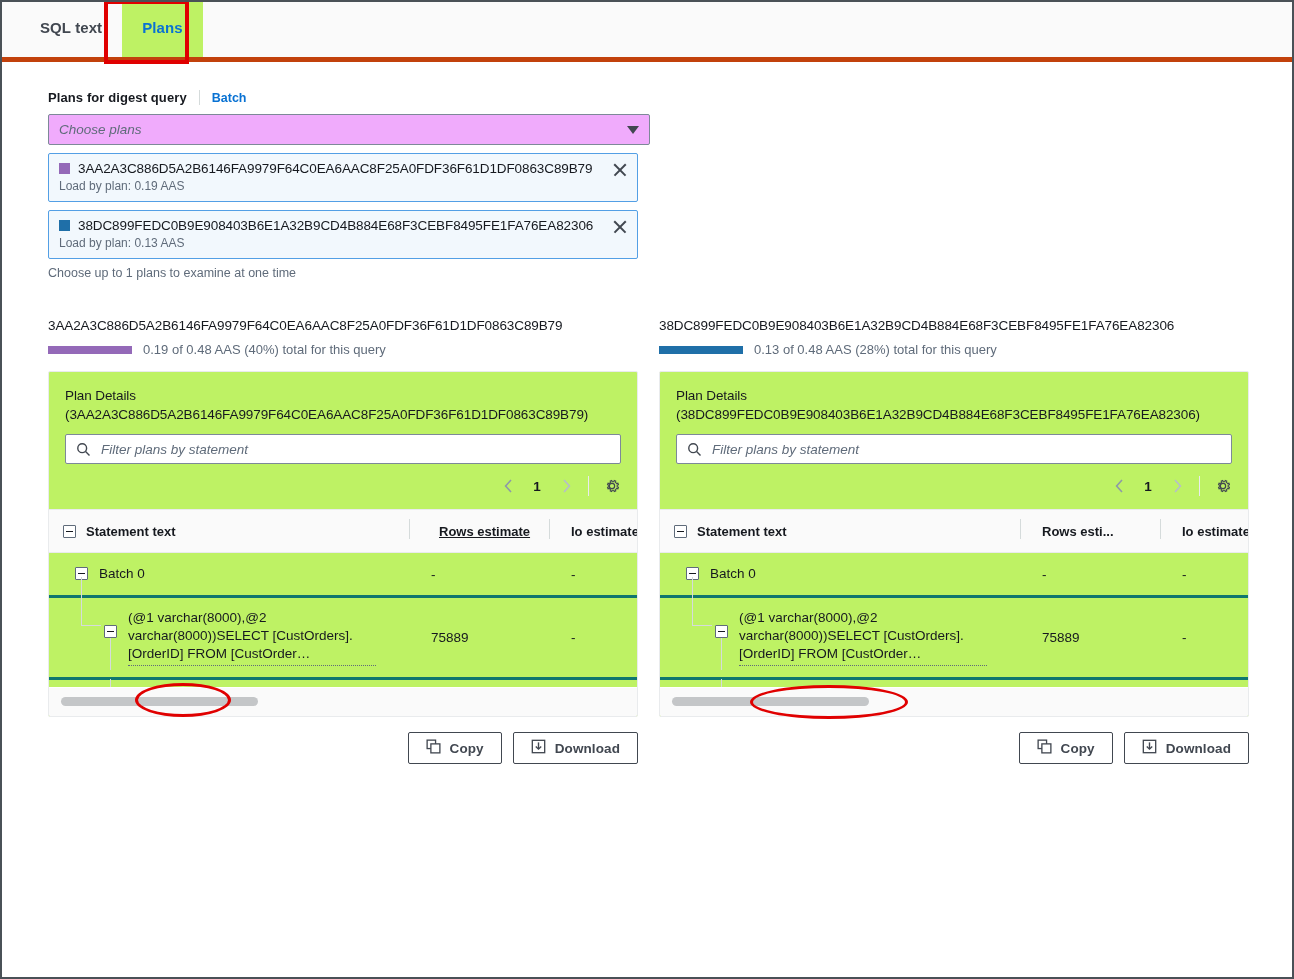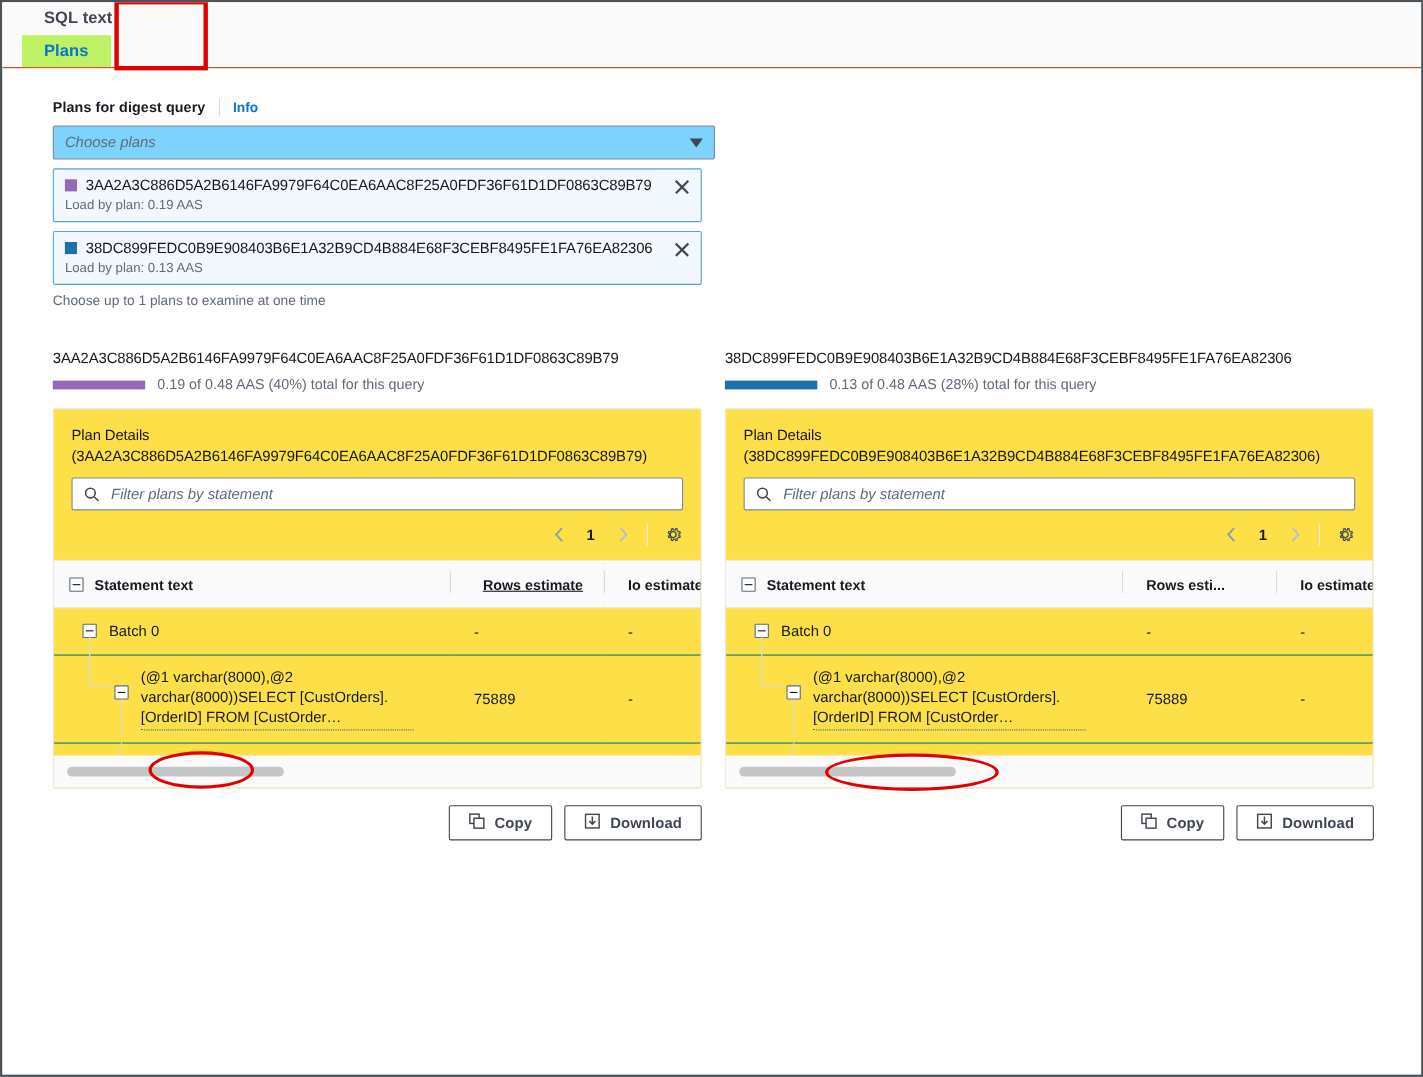--- a/index.html
+++ b/index.html
@@ -21,25 +21,24 @@
     border: 2px solid #4a5157;
     background: #ffffff;
     overflow: hidden;
   }
 
   
   .tabstrip {
     position: relative;
     height: 60px;
     background: #fafafa;
-    border-bottom: 1px solid #c2410c;
-    display: flex;
-    align-items: flex-start;
+    border-bottom: 5px solid #c2410c;
+    display: flex;
+    align-items: flex-end;
     padding-left: 18px;
-    flex-direction: column;
   }
   .tab {
     position: relative;
     height: 60px;
     display: flex; align-items: center;
     padding: 0 20px;
     font-size: 15px;
     font-weight: bold;
     color: #414750;
     cursor: pointer;
@@ -102,21 +101,21 @@
     max-width: 600px;
   }
 
   
   .multiselect {
     margin-top: 9px;
     width: 602px;
     height: 31px;
     border: 1px solid #7d8998;
     border-radius: 2px;
-    background: #7dd3fc;
+    background: #f0abfc;
     display: flex;
     align-items: center;
     padding: 0 10px;
     cursor: pointer;
   }
   .multiselect .ph {
     flex: 1;
     font-size: 13.5px;
     font-style: italic;
     color: #5f6b7a;
@@ -213,21 +212,21 @@
   .aas-text {
     font-size: 13px;
     color: #5f6b7a;
   }
 
   
   .card {
     margin-top: 14px;
     border: 1px solid #e9ebed;
     border-radius: 2px;
-    background: #fde047;
+    background: #bef264;
     overflow: hidden;
     position: relative;
   }
   .card-head {
     padding: 14px 16px 0 16px;
   }
   .card-title {
     font-size: 13.5px;
     color: #16191f;
     line-height: 19px;
@@ -315,21 +314,21 @@
     content: "";
     position: absolute;
     left: 0; top: 9px;
     width: 1px; height: 20px;
     background: #d5dbdb;
   }
   table.plan td {
     font-size: 13.5px;
     color: #16191f;
     padding: 12px 0;
-    border-bottom: 1px solid #0f766e;
+    border-bottom: 3px solid #0f766e;
     vertical-align: middle;
     position: relative;
   }
   table.plan tr.tall td { padding: 11px 0; }
 
   .toggle {
     display: inline-block;
     width: 13px; height: 13px;
     border: 1px solid #5f6b7a;
     border-radius: 1px;
@@ -432,21 +431,21 @@
       <span>Plans</span>
     </div>
     <div class="tab-highlight" style="border-color: rgb(224, 0, 0);"></div>
   </div>
 
   <div class="content">
 
     <div class="section-head">
       <span class="section-title">Plans for digest query</span>
       <span class="info-sep"></span>
-      <span class="info-link">Info</span>
+      <span class="info-link">Batch</span>
     </div>
 
 
     <div class="multiselect">
       <span class="ph">Choose plans</span>
       <span class="caret"></span>
     </div>
 
     <div class="token">
       <div class="token-row">

